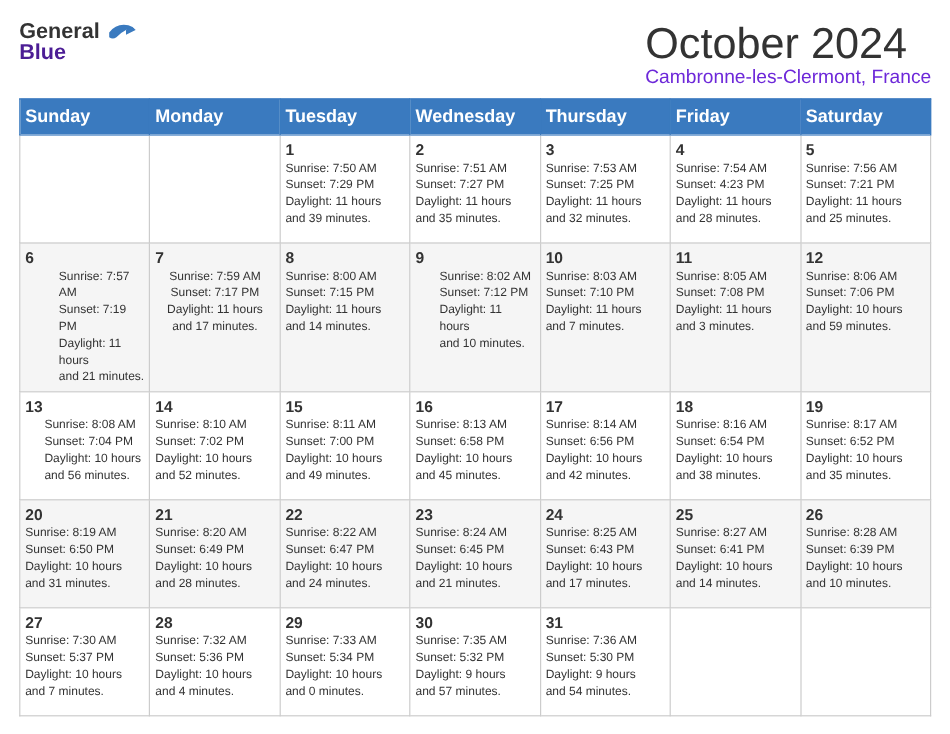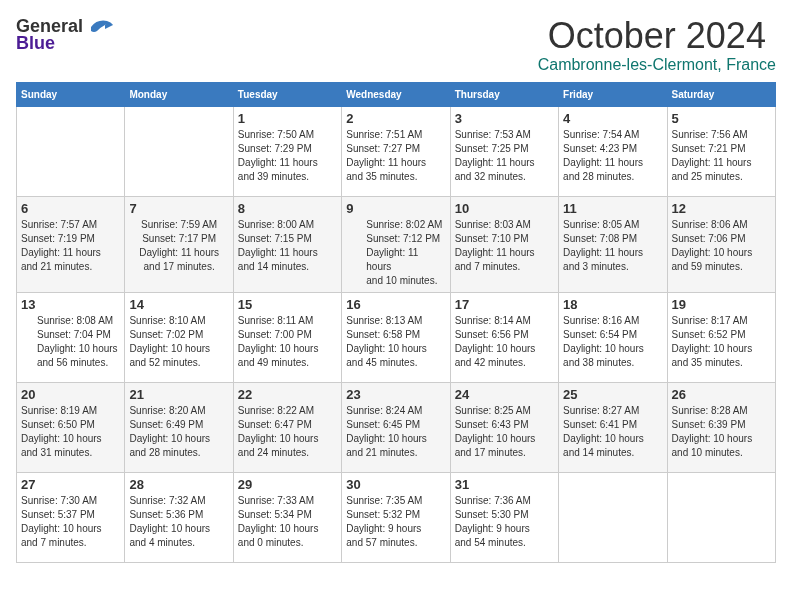--- a/index.html
+++ b/index.html
@@ -34,41 +34,41 @@
     .logo-icon {
       width: 28px;
       height: 20px;
       margin-left: 4px;
     }
     .logo-row {
       display: flex;
       align-items: flex-end;
     }
     .title-section {
-      text-align: center;
+      text-align: left;
     }
     .month-title {
       font-size: 36px;
       font-weight: 300;
       color: #333;
       line-height: 1.1;
     }
     .subtitle {
       font-size: 16px;
-      color: #0f766e;
+      color: #6d28d9;
     }
     table {
       width: 100%;
       border-collapse: collapse;
       table-layout: fixed;
     }
     thead tr th {
       background-color: #3a7abf;
       color: #fff;
-      font-size: 10px;
+      font-size: 15px;
       font-weight: bold;
       padding: 6px 4px;
       border: 1px solid #3a7abf;
       text-align: left;
     }
     tbody tr td {
       border: 1px solid #ccc;
       vertical-align: top;
       padding: 4px 4px;
       font-size: 10px;
@@ -166,21 +166,21 @@
           <span class="day-number">5</span>
           <div class="day-info" style="white-space: pre-line;">Sunrise: 7:56 AM
 Sunset: 7:21 PM
 Daylight: 11 hours
 and 25 minutes.</div>
         </td>
       </tr>
       <tr>
         <td>
           <span class="day-number">6</span>
-          <div class="day-info" style="white-space: pre-line;">Sunrise: 7:57 AM
+          <div class="day-info" style="white-space: pre-line; margin-left: 28px;">Sunrise: 7:57 AM
 Sunset: 7:19 PM
 Daylight: 11 hours
 and 21 minutes.</div>
         </td>
         <td>
           <span class="day-number">7</span>
           <div class="day-info" style="white-space: pre-line; text-align: center;">Sunrise: 7:59 AM
 Sunset: 7:17 PM
 Daylight: 11 hours
 and 17 minutes.</div>

